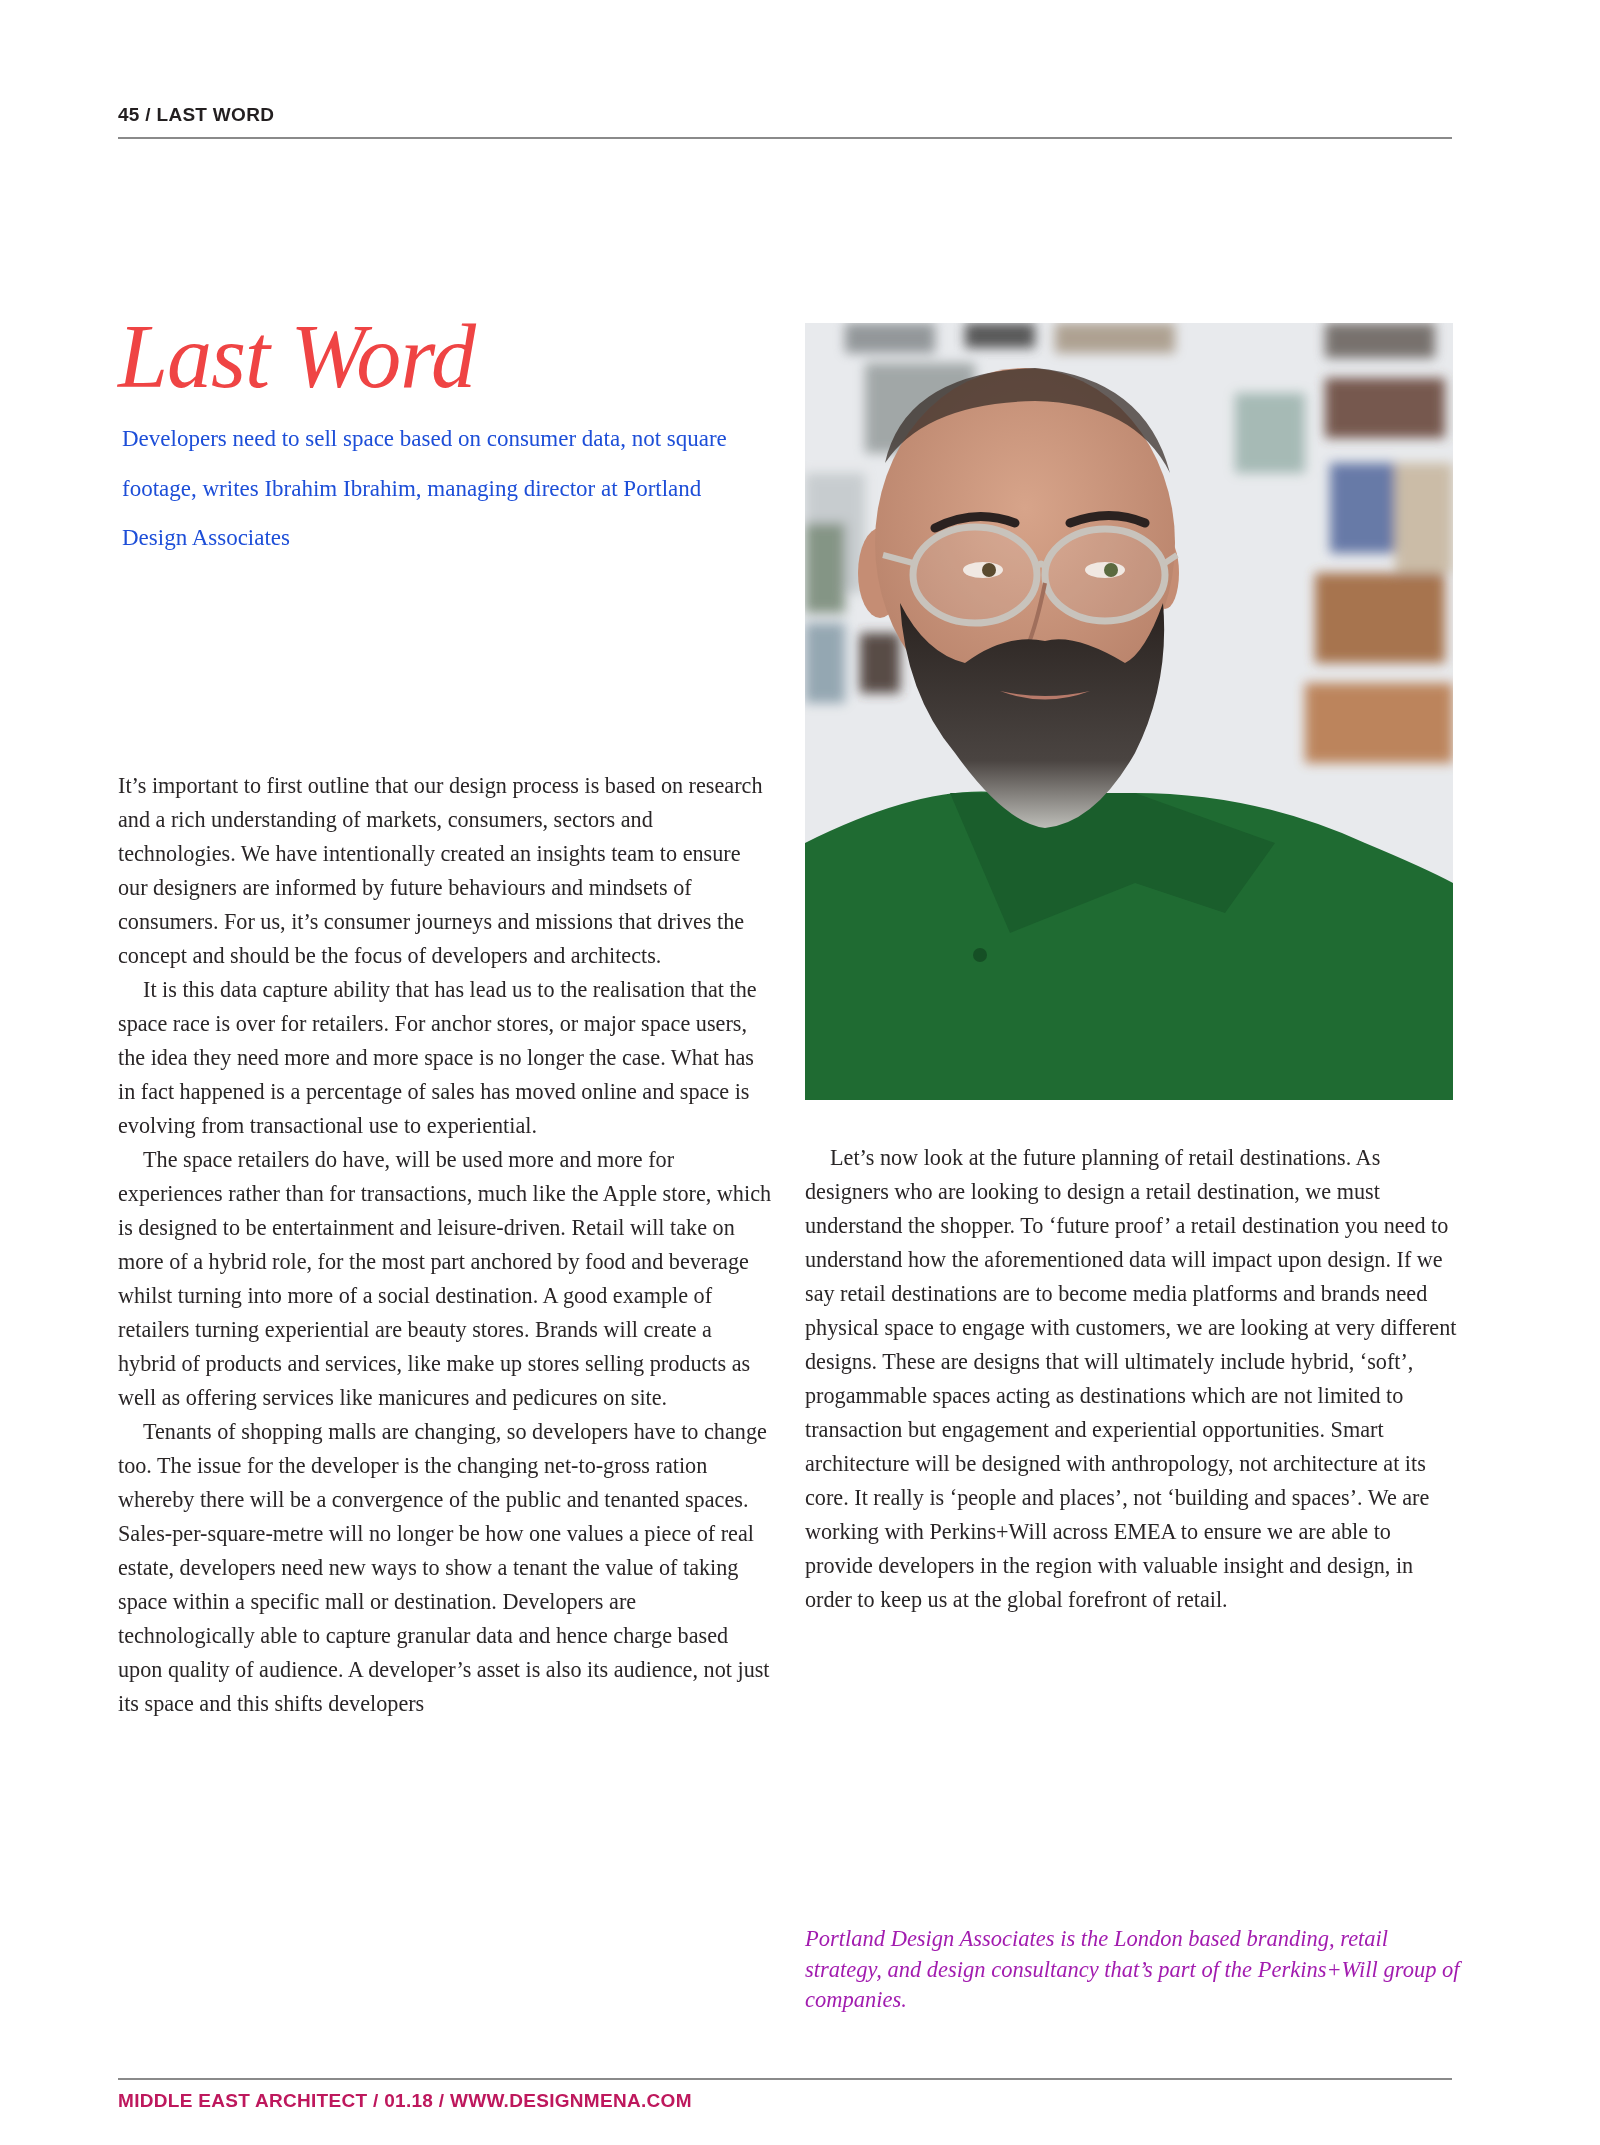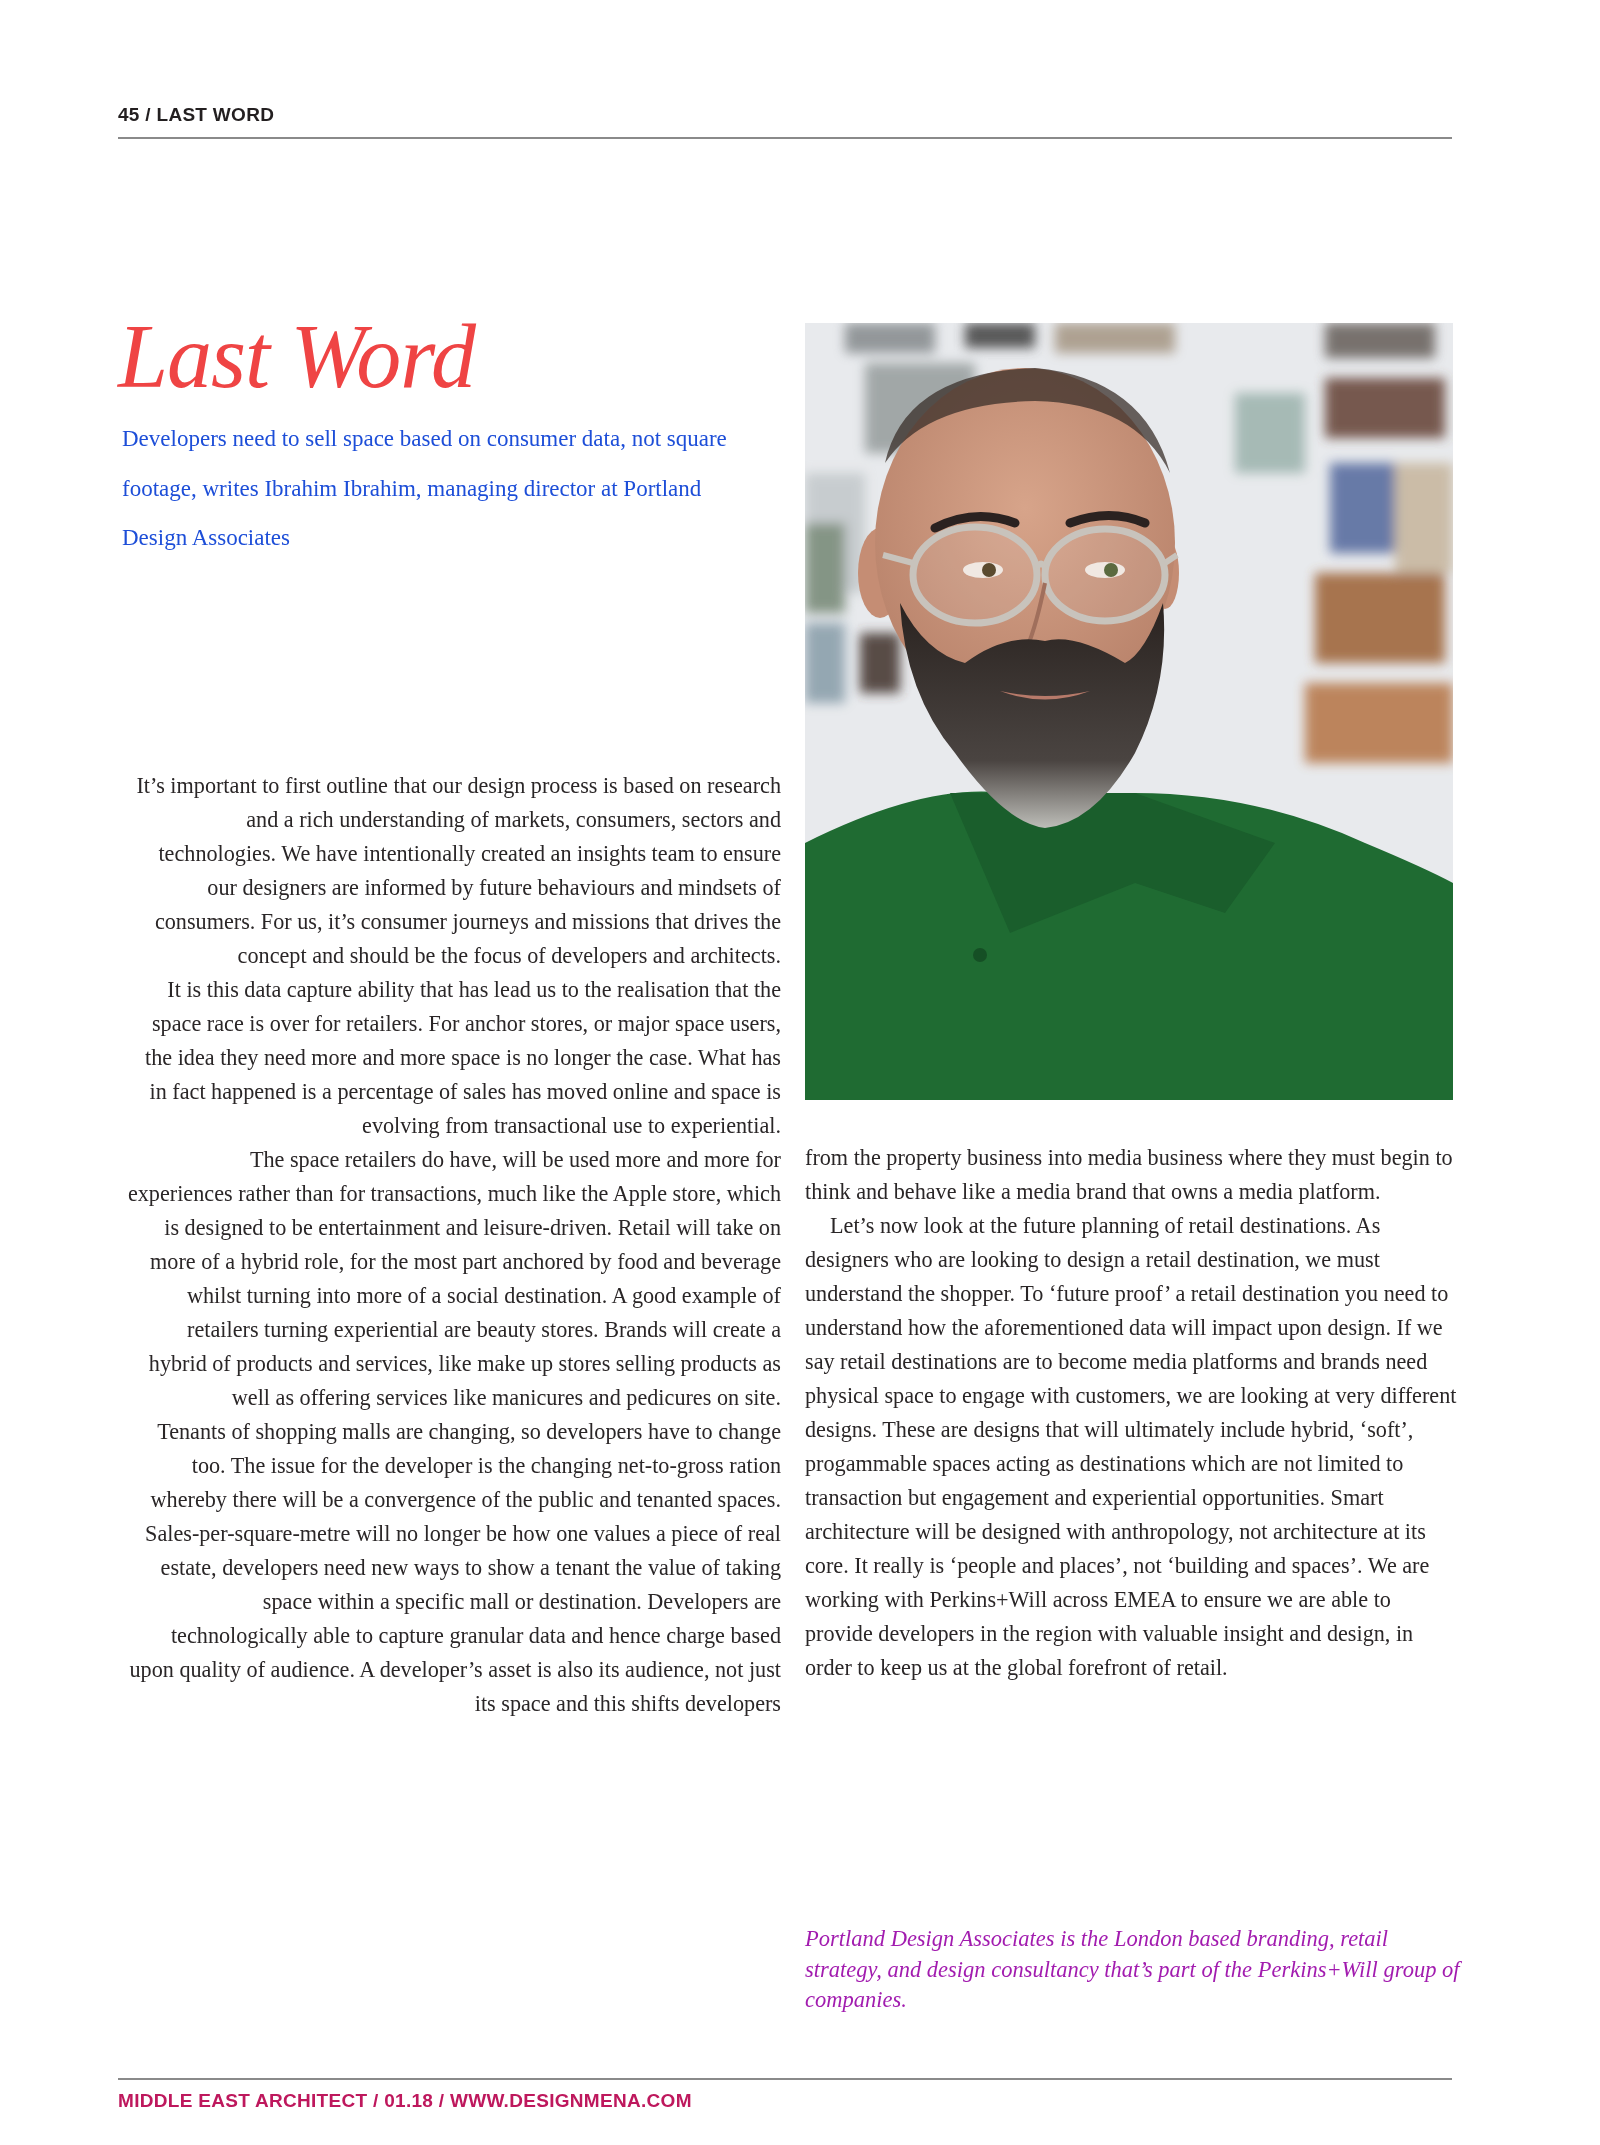--- a/index.html
+++ b/index.html
@@ -23,21 +23,21 @@
   .standfirst {
     position:absolute; left:122px; top:414px; width:640px;
     font-family:"Liberation Serif", serif; font-size:23px; line-height:49.5px; color:#1d4ed8;
   }
   .col {
     position:absolute; width:655px;
     font-family:"Liberation Serif", serif; font-size:22.2px; line-height:34px; color:#2a2627;
   }
   .col p { margin:0; }
   .col p.indent { text-indent:25px; }
-  .col.left { left:126px; top:769px;text-align:right; }
+  .col.left { left:118px; top:769px; }
   .col.right { left:805px; top:1141px; }
   .caption {
     position:absolute; left:805px; top:1924px; width:660px;
     font-family:"Liberation Serif", serif; font-style:italic; font-size:22.5px; line-height:30.5px; color:#a21caf;
   }
   .photo {
     position:absolute; left:805px; top:323px; width:648px; height:777px; overflow:hidden;
     background:#e9ebee;
   }
   .photo svg { display:block; width:100%; height:100%; }
@@ -118,20 +118,19 @@
 </div>
 
 <div class="col left">
   <p>It’s important to first outline that our design process is based on research and a rich understanding of markets, consumers, sectors and technologies. We have intentionally created an insights team to ensure our designers are informed by future behaviours and mindsets of consumers. For us, it’s consumer journeys and missions that drives the concept and should be the focus of developers and architects.</p>
   <p class="indent">It is this data capture ability that has lead us to the realisation that the space race is over for retailers. For anchor stores, or major space users, the idea they need more and more space is no longer the case. What has in fact happened is a percentage of sales has moved online and space is evolving from transactional use to experiential.</p>
   <p class="indent">The space retailers do have, will be used more and more for experiences rather than for transactions, much like the Apple store, which is designed to be entertainment and leisure-driven. Retail will take on more of a hybrid role, for the most part anchored by food and beverage whilst turning into more of a social destination. A good example of retailers turning experiential are beauty stores. Brands will create a hybrid of products and services, like make up stores selling products as well as offering services like manicures and pedicures on site.</p>
   <p class="indent">Tenants of shopping malls are changing, so developers have to change too. The issue for the developer is the changing net-to-gross ration whereby there will be a convergence of the public and tenanted spaces. Sales-per-square-metre will no longer be how one values a piece of real estate, developers need new ways to show a tenant the value of taking space within a specific mall or destination. Developers are technologically able to capture granular data and hence charge based upon quality of audience. A developer’s asset is also its audience, not just its space and this shifts developers</p>
 </div>
 
 <div class="col right">
-  <p>from the property business into media business where they must begin to think and behave like a media brand that owns a media platform.</p>
   <p class="indent">Let’s now look at the future planning of retail destinations. As designers who are looking to design a retail destination, we must understand the shopper. To ‘future proof’ a retail destination you need to understand how the aforementioned data will impact upon design. If we say retail destinations are to become media platforms and brands need physical space to engage with customers, we are looking at very different designs. These are designs that will ultimately include hybrid, ‘soft’, progammable spaces acting as destinations which are not limited to transaction but engagement and experiential opportunities. Smart architecture will be designed with anthropology, not architecture at its core. It really is ‘people and places’, not ‘building and spaces’. We are working with Perkins+Will across EMEA to ensure we are able to provide developers in the region with valuable insight and design, in order to keep us at the global forefront of retail.</p>
 </div>
 
 <div class="caption">Portland Design Associates is the London based branding, retail strategy, and design consultancy that’s part of the Perkins+Will group of companies.</div>
 
 <div class="rule bottom"></div>
 <div class="footer">MIDDLE EAST ARCHITECT / 01.18 / WWW.DESIGNMENA.COM</div>
 
 </body></html>

